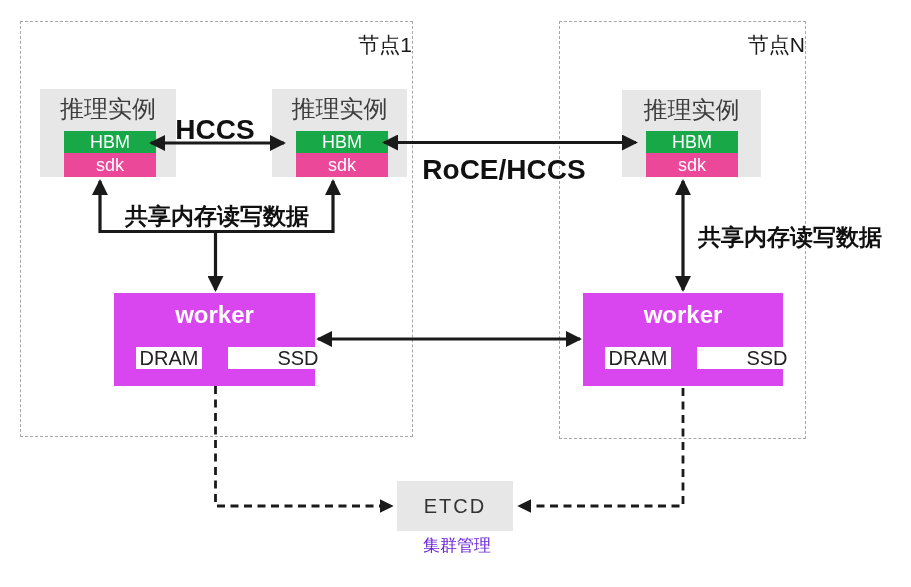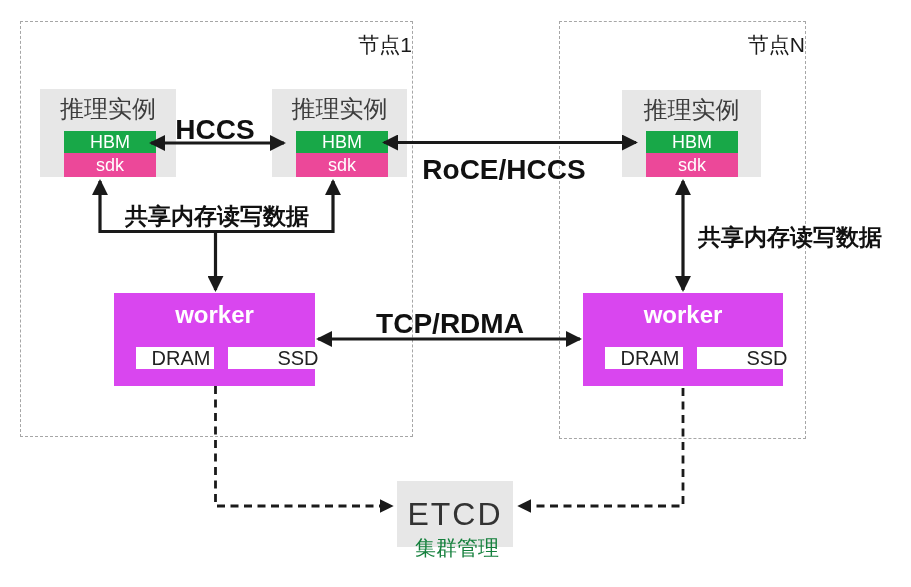--- a/index.html
+++ b/index.html
@@ -32,38 +32,38 @@
     position:absolute;background:#d946ef;box-sizing:border-box;
   }
   .worker-title{
     position:absolute;left:0;right:0;top:8px;text-align:center;color:#ffffff;
     font-weight:bold;font-size:24px;white-space:nowrap;
   }
   .chip{
     position:absolute;top:54px;height:22px;line-height:22px;background:#ffffff;
     text-align:center;font-size:20px;color:#222222;white-space:nowrap;
   }
-  .chip.dram{left:22px;width:66px;padding-left:12px;}
+  .chip.dram{left:22px;width:66px;}
   .chip.ssd{left:114px;width:66px;padding-left:37px;}
   .link-label{
     position:absolute;font-weight:bold;font-size:28px;color:#111111;
     text-align:center;white-space:nowrap;
   }
   .shared-label{
     position:absolute;font-weight:bold;font-size:23px;color:#111111;
     text-align:center;white-space:nowrap;
   }
   .etcd{
-    position:absolute;left:397px;top:481px;width:116px;height:66px;background:#e7e7e7;
+    position:absolute;left:397px;top:481px;width:116px;height:50px;background:#e7e7e7;
     display:flex;align-items:center;justify-content:center;
-    font-size:32px;letter-spacing:2px;color:#333333;
+    font-size:20px;letter-spacing:2px;color:#333333;
   }
   .caption{
     position:absolute;left:377px;top:534px;width:160px;text-align:center;
-    font-size:21px;color:#15803d;white-space:nowrap;
+    font-size:17px;color:#6d28d9;white-space:nowrap;
   }
   svg.arrows{position:absolute;left:0;top:0;pointer-events:none;}
   .arr{stroke:#1a1a1a;stroke-width:3.2;fill:none;}
   .dash{stroke:#1a1a1a;stroke-width:2.8;fill:none;stroke-dasharray:8 5.5;}
 </style>
 </head>
 <body>
 
 <div class="canvas">
 
@@ -106,21 +106,20 @@
   </div>
 
   <div class="worker" style="left:583px;top:293px;width:200px;height:93px;">
     <div class="worker-title">worker</div>
     <div class="chip dram">DRAM</div>
     <div class="chip ssd">SSD</div>
   </div>
 
   <div class="link-label" style="left:150px;top:114px;width:130px;">HCCS</div>
   <div class="link-label" style="left:414px;top:110px;width:180px;margin-top:44px;">RoCE/HCCS</div>
-  <div class="link-label" style="left:366px;top:308px;width:168px;">TCP/RDMA</div>
   <div class="shared-label" style="left:112px;top:201px;width:210px;">共享内存读写数据</div>
   <div class="shared-label" style="left:686px;top:222px;width:208px;">共享内存读写数据</div>
 
   <div class="etcd">
     <span>ETCD</span>
   </div>
   <div class="caption">集群管理</div>
 
   <svg class="arrows" width="911" height="587" viewBox="0 0 911 587">
     <defs>

